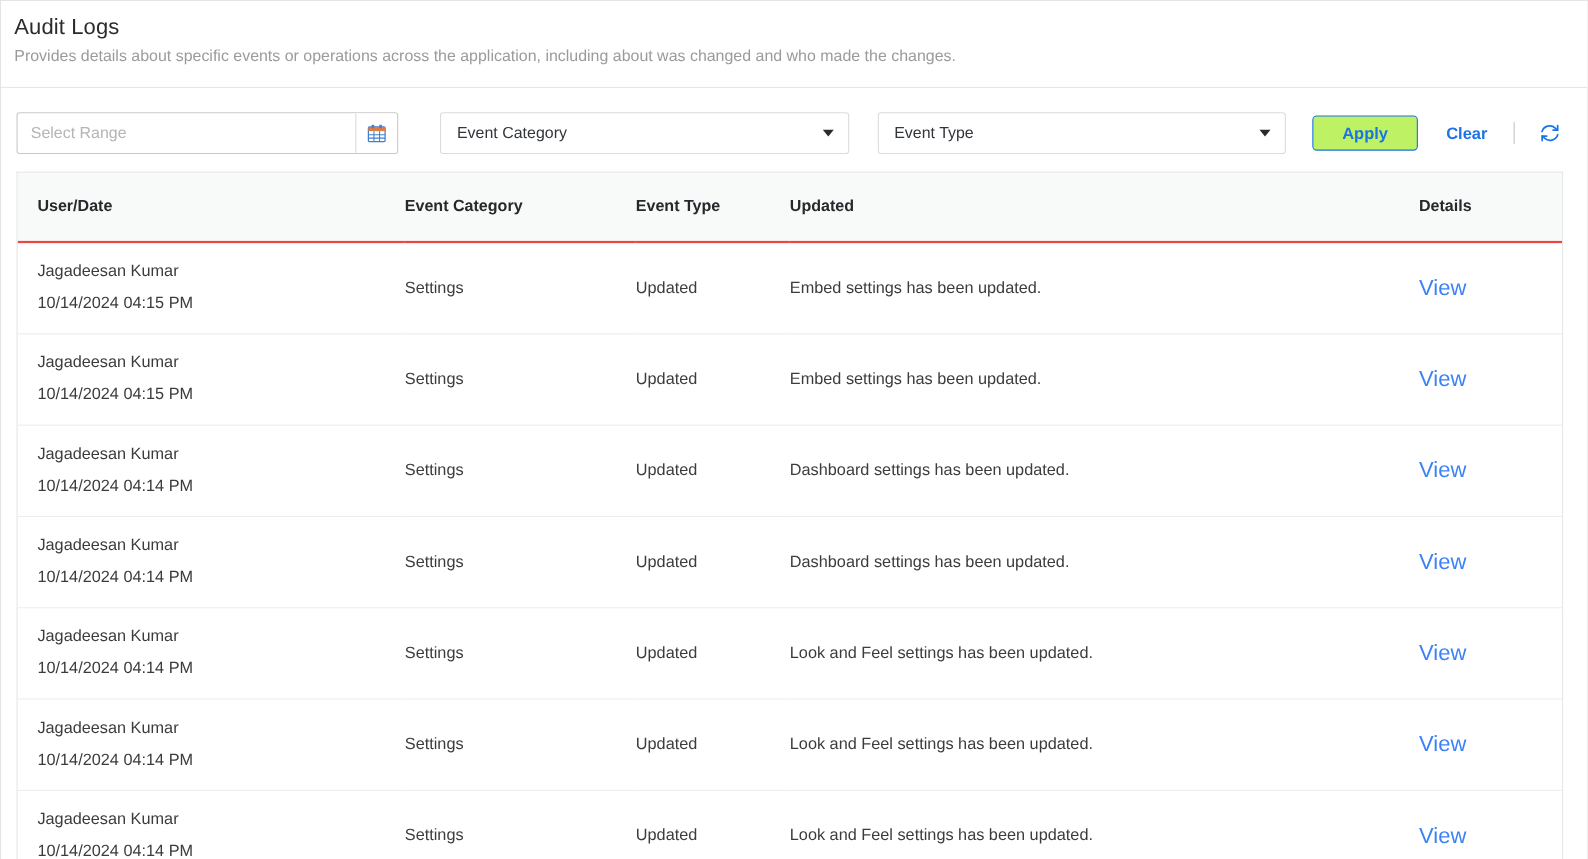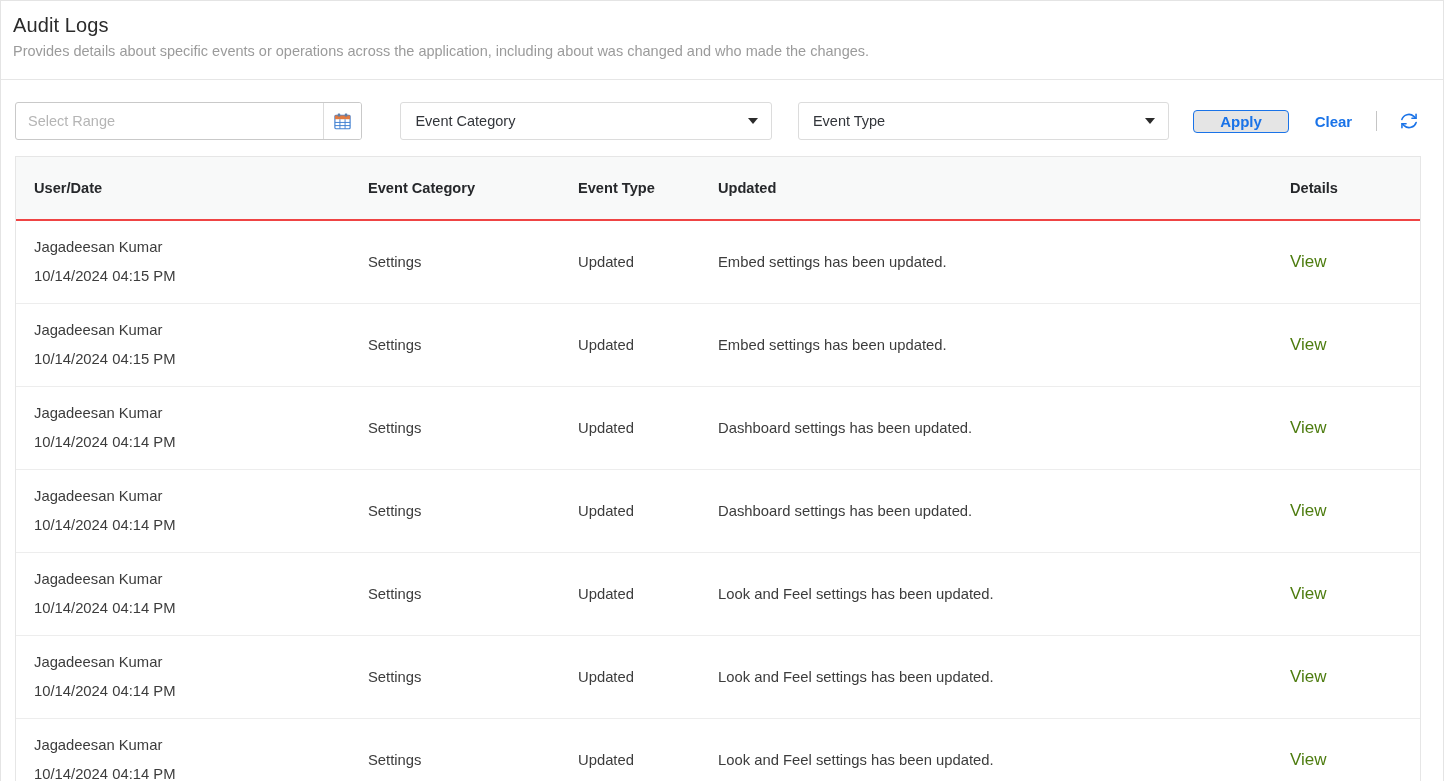--- a/index.html
+++ b/index.html
@@ -129,24 +129,24 @@
   }
   #cat-select { width: 374px; margin-right: 26px; }
   #type-select { width: 374px; margin-right: 24px; }
   .caret {
     width: 0; height: 0;
     border-left: 5px solid transparent;
     border-right: 5px solid transparent;
     border-top: 6px solid #2b2b2b;
   }
   .apply-btn {
-    width: 96px; height: 23px;
+    width: 96px; height: 32px;
     border: 1px solid #1a73e8;
     border-radius: 4px;
-    background: #e5e5e5;
+    background: #bef264;
     color: #1a73e8;
     font-size: 15px;
     font-weight: 700;
     font-family: "Liberation Sans", sans-serif;
     cursor: pointer;
     display: flex; align-items: center; justify-content: center;
     margin-right: 18px;
   }
   .clear-btn {
     color: #1a73e8;
@@ -201,23 +201,23 @@
     font-size: 14.8px;
     color: #3c3c3c;
     padding: 16px 0;
     height: 76px;
     vertical-align: middle;
   }
   tbody td.c-user { padding-left: 18px; }
   .u-name { color: #3c3c3c; line-height: 21px; }
   .u-date { color: #3c3c3c; line-height: 21px; margin-top: 8px; }
   .view-link {
-    color: #4d7c0f;
+    color: #3b82f6;
     text-decoration: none;
-    font-size: 17px;
+    font-size: 20px;
     cursor: pointer;
   }
 </style>
 </head>
 <body>
 
 <div class="page">
 
   <div class="header">
     <div class="header-titles">

